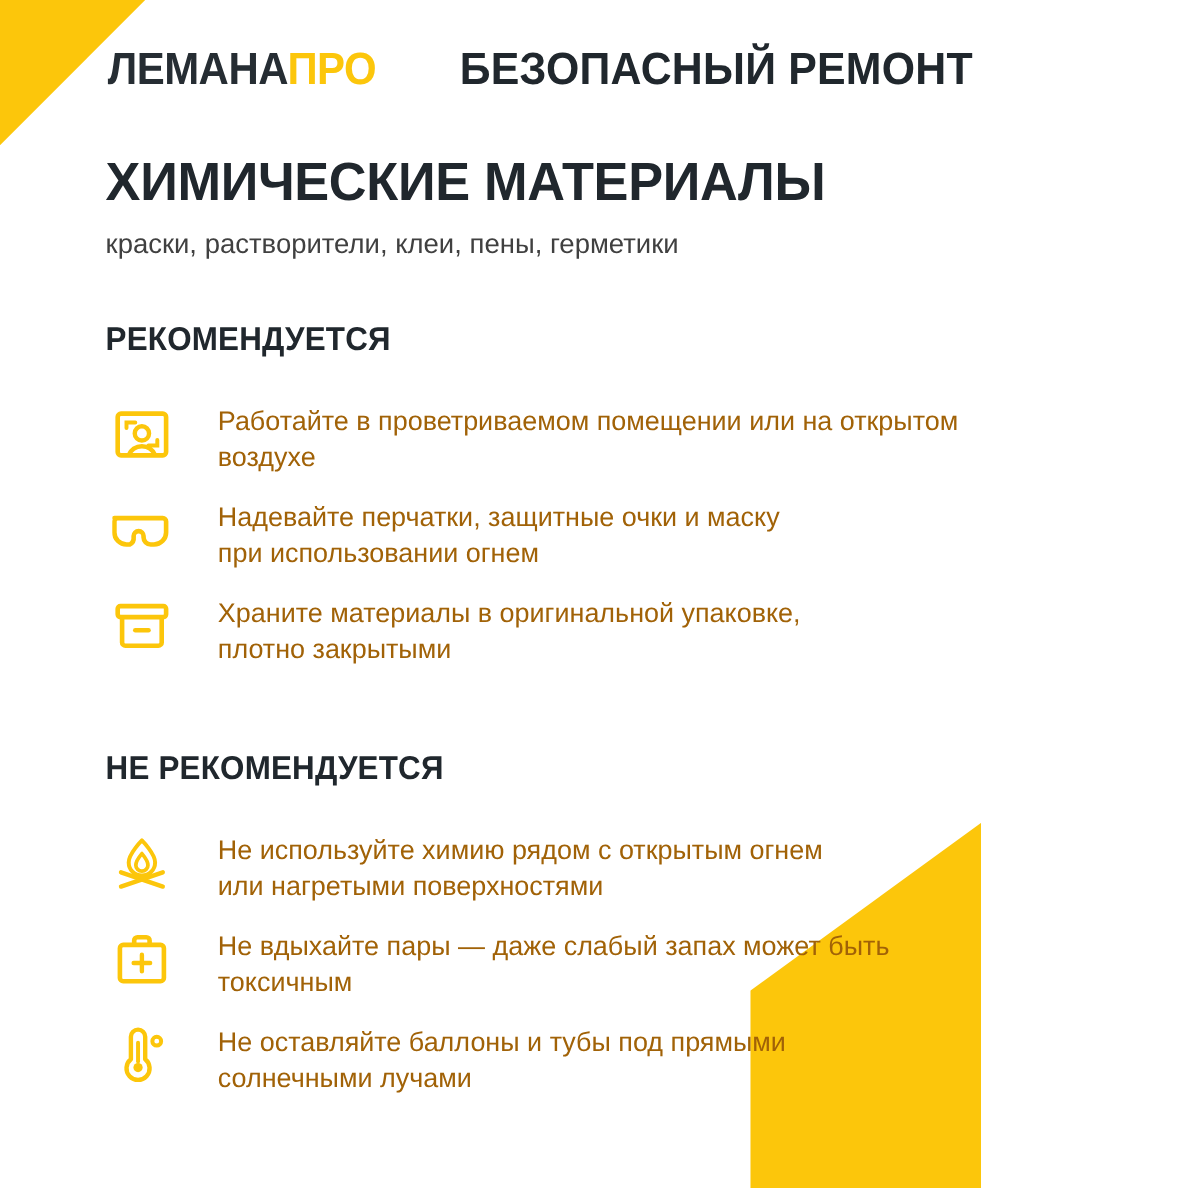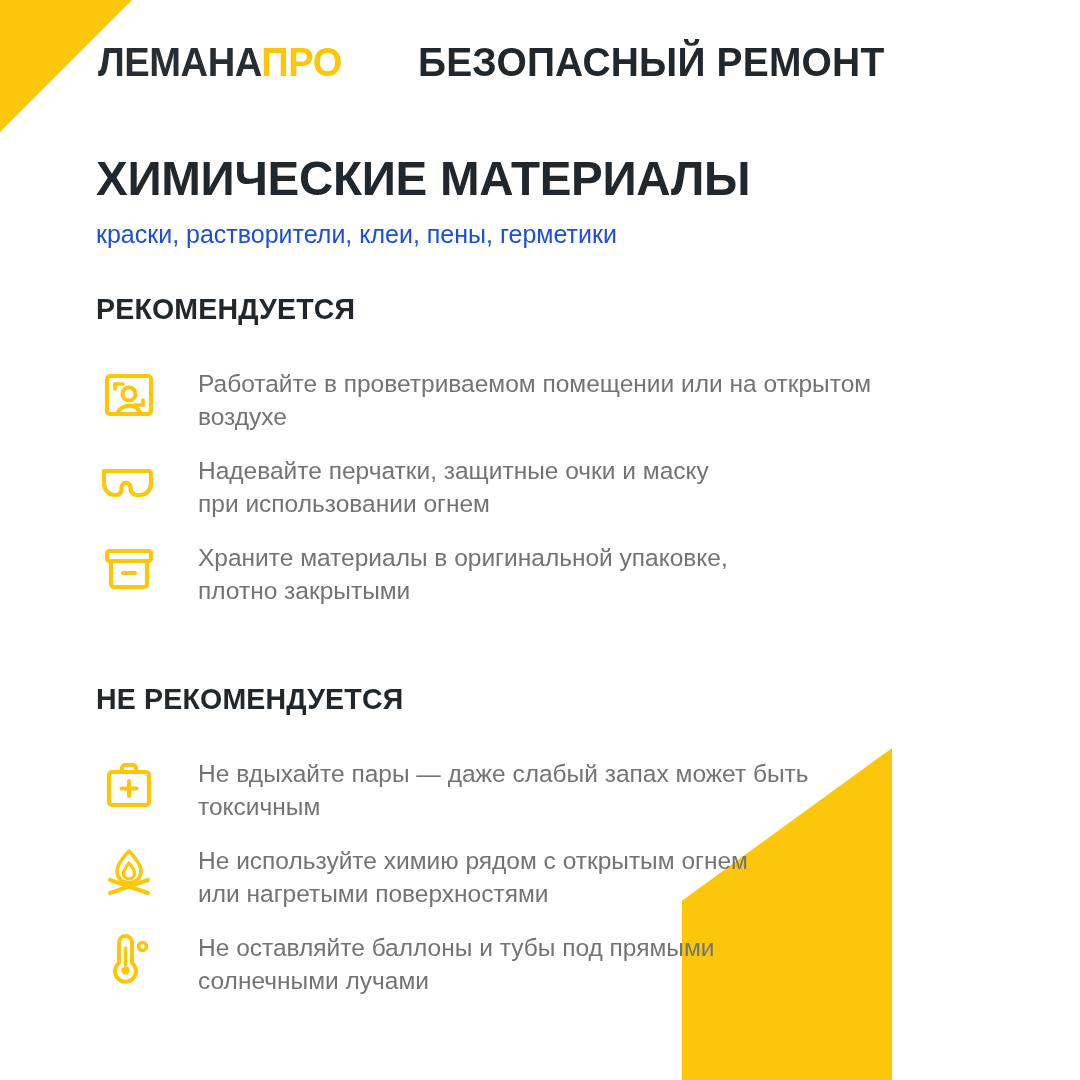--- a/index.html
+++ b/index.html
@@ -66,37 +66,37 @@
     letter-spacing: 0.2px;
     line-height: 1;
     transform: scaleX(0.95);
     transform-origin: left center;
   }
 
   
   .title-block {
     position: absolute;
     left: 96px;
-    top: 152px;
+    top: 140px;
   }
   .page-title {
     font-size: 49px;
     font-weight: 700;
     color: #20272D;
     letter-spacing: -0.3px;
     line-height: 1.08;
     margin: 0;
     transform: scaleX(0.97);
     transform-origin: left center;
   }
   .page-subtitle {
     margin: 14px 0 0 0;
     font-size: 25px;
     font-weight: 400;
-    color: #1d4ed8;
+    color: #404040;
     line-height: 1.2;
   }
 
   
   .section { position: absolute; left: 96px; }
   .section-rec    { top: 294px; }
   .section-notrec { top: 684px; }
 
   .section-heading {
     font-size: 30px;
@@ -123,21 +123,21 @@
     display: flex;
     align-items: center;
     justify-content: center;
     margin-right: 36px;
   }
   .item-icon svg { display: block; }
 
   .item-text {
     font-size: 24.5px;
     font-weight: 400;
-    color: #737373;
+    color: #a16207;
     line-height: 1.33;
     padding-top: 4px;
     max-width: 790px;
     white-space: pre-line;
   }
 
   
   .item.two-line .item-icon { margin-top: 0px; }
 </style>
 </head>
@@ -199,45 +199,45 @@
 плотно закрытыми</span>
     </div>
 
   </div>
 
   <div class="section section-notrec">
     <h2 class="section-heading">НЕ РЕКОМЕНДУЕТСЯ</h2>
 
     <div class="item two-line">
       <span class="item-icon">
-        <svg width="46" height="48" viewBox="0 0 46 48" fill="none">
-          <path d="M16 11 V7 a3 3 0 0 1 3 -3 h8 a3 3 0 0 1 3 3 v4" stroke="#FCC60B" stroke-width="4.2" stroke-linejoin="round" fill="none"></path>
-          <rect x="3" y="11" width="40" height="33" rx="3" stroke="#FCC60B" stroke-width="4.2"></rect>
-          <path d="M23 20 v15 M15.5 27.5 h15" stroke="#FCC60B" stroke-width="4" stroke-linecap="round"></path>
-        </svg>
-      </span>
-      <span class="item-text">Не вдыхайте пары — даже слабый запах может быть
-токсичным</span>
-    </div>
-
-    <div class="item two-line">
-      <span class="item-icon">
         <svg width="50" height="50" viewBox="0 0 50 50" fill="none">
           <path d="M25 4 C25 4 13 16 13 24 a12 12 0 0 0 24 0 C37 16 25 4 25 4 z" stroke="#FCC60B" stroke-width="3.6" stroke-linejoin="round" fill="none"></path>
           <path d="M25 16 C25 16 19.5 22.5 19.5 26.5 a5.5 5.5 0 0 0 11 0 C30.5 22.5 25 16 25 16 z" stroke="#FCC60B" stroke-width="3.4" stroke-linejoin="round" fill="none"></path>
           <path d="M6 33 L44 46" stroke="#FCC60B" stroke-width="4" stroke-linecap="round"></path>
           <path d="M44 33 L6 46" stroke="#FCC60B" stroke-width="4" stroke-linecap="round"></path>
         </svg>
       </span>
       <span class="item-text">Не используйте химию рядом с открытым огнем
 или нагретыми поверхностями</span>
     </div>
 
     <div class="item two-line">
       <span class="item-icon">
+        <svg width="46" height="48" viewBox="0 0 46 48" fill="none">
+          <path d="M16 11 V7 a3 3 0 0 1 3 -3 h8 a3 3 0 0 1 3 3 v4" stroke="#FCC60B" stroke-width="4.2" stroke-linejoin="round" fill="none"></path>
+          <rect x="3" y="11" width="40" height="33" rx="3" stroke="#FCC60B" stroke-width="4.2"></rect>
+          <path d="M23 20 v15 M15.5 27.5 h15" stroke="#FCC60B" stroke-width="4" stroke-linecap="round"></path>
+        </svg>
+      </span>
+      <span class="item-text">Не вдыхайте пары — даже слабый запах может быть
+токсичным</span>
+    </div>
+
+    <div class="item two-line">
+      <span class="item-icon">
         <svg width="46" height="52" viewBox="0 0 46 52" fill="none">
           <path d="M13 30 V9.5 a6.5 6.5 0 0 1 13 0 V30 a10.5 10.5 0 1 1 -13 0 z" stroke="#FCC60B" stroke-width="4" stroke-linejoin="round" fill="none"></path>
           <path d="M19.5 15 V32" stroke="#FCC60B" stroke-width="3.6" stroke-linecap="round"></path>
           <circle cx="19.5" cy="37.5" r="4.2" fill="#FCC60B"></circle>
           <circle cx="36.5" cy="13.5" r="4" stroke="#FCC60B" stroke-width="3.6" fill="none"></circle>
         </svg>
       </span>
       <span class="item-text">Не оставляйте баллоны и тубы под прямыми
 солнечными лучами</span>
     </div>

